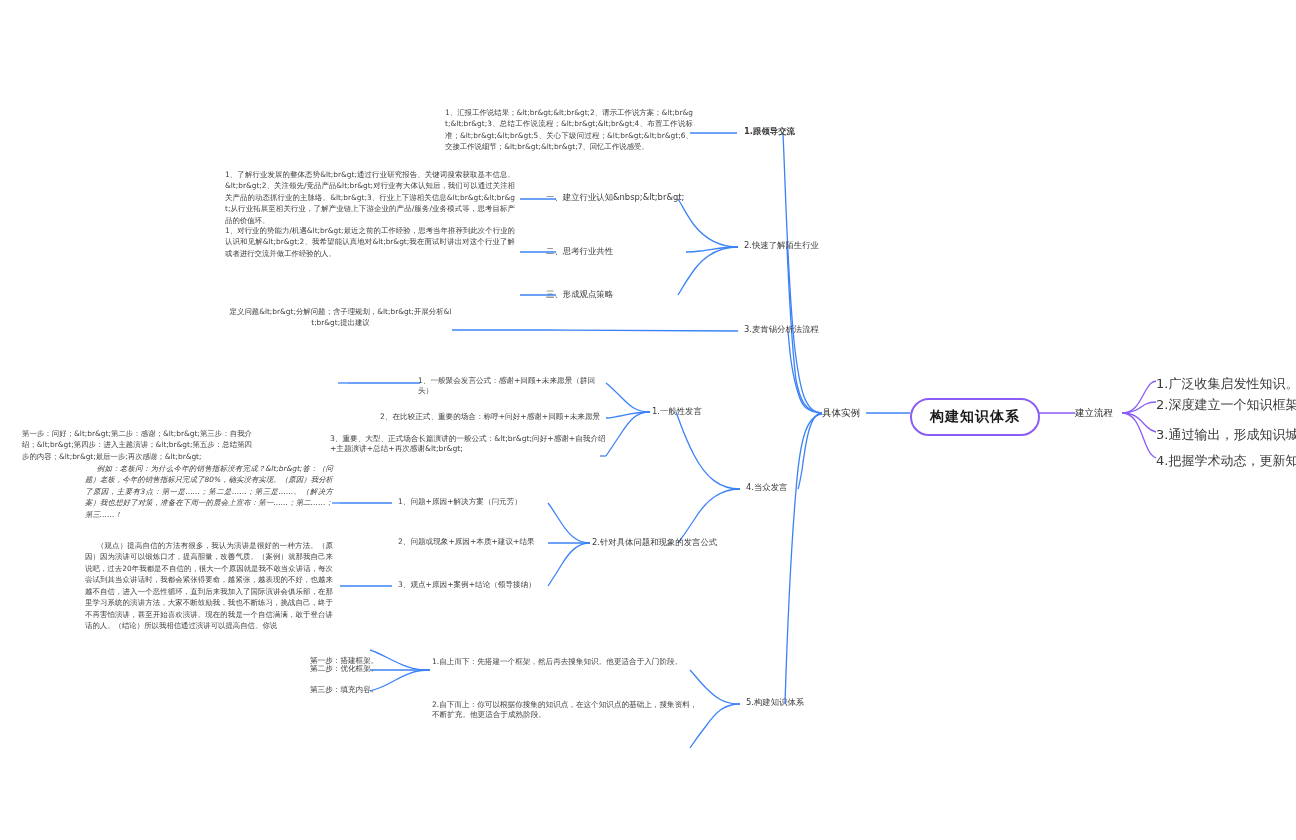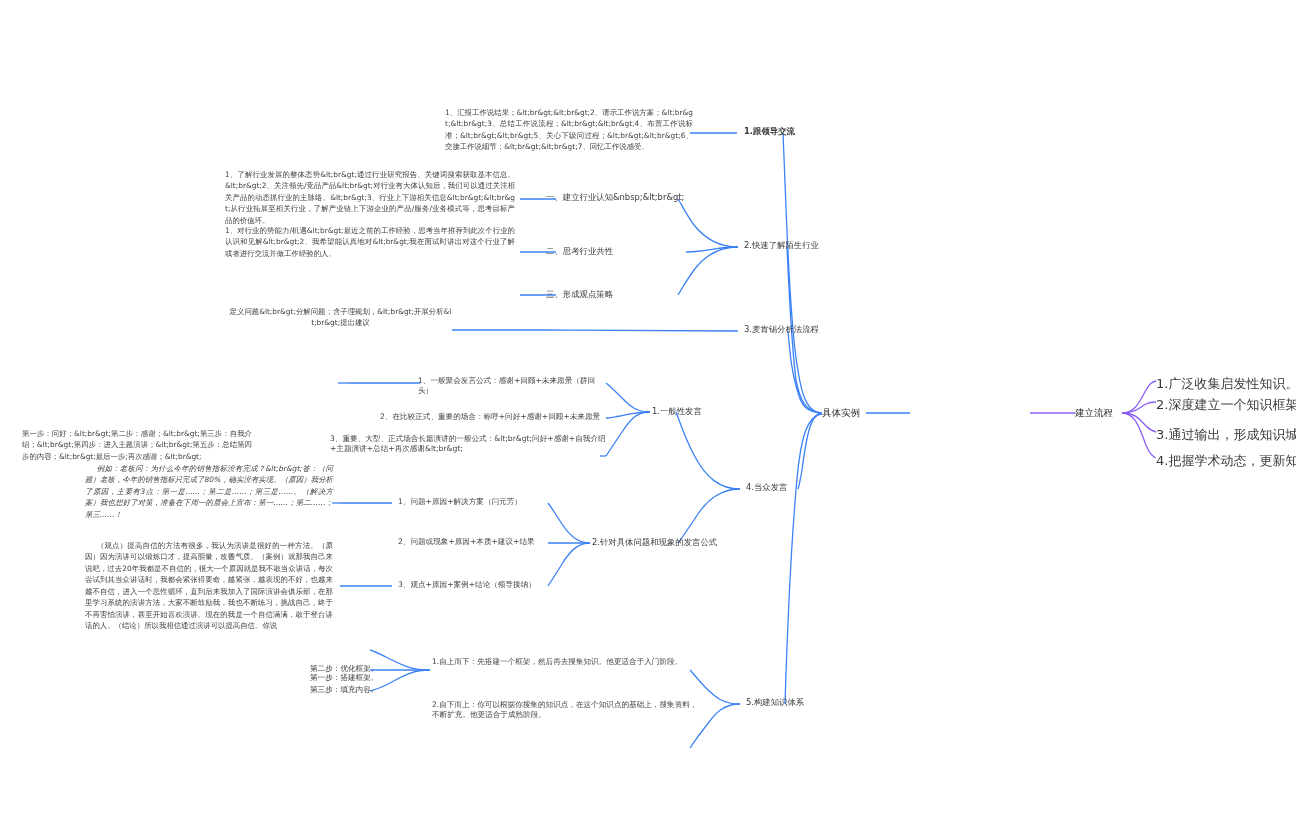--- a/index.html
+++ b/index.html
@@ -150,20 +150,21 @@
       <path d="M1030,413 L1075,413"></path>
     </g>
     <g fill="none" stroke="#8b5cf6" stroke-width="1.3">
       <path d="M1122,413 C1136,413 1140,400 1146,390 C1150,383 1152,382 1156,381"></path>
       <path d="M1122,413 C1136,413 1140,407 1146,404 C1150,402 1152,402 1156,402"></path>
       <path d="M1122,413 C1136,413 1140,420 1146,426 C1150,430 1152,431 1156,432"></path>
       <path d="M1122,413 C1136,413 1140,430 1146,445 C1150,454 1152,456 1156,458"></path>
     </g>
   </svg>
 
+  <div class="node central" style="left:910px; top:398px;">构建知识体系</div>
 
   <div class="node lvl1" style="left:822px; top:406px;">具体实例</div>
 
   <div class="node lvl1-right" style="left:1075px; top:406px;">建立流程</div>
 
   <div class="node leaf-right" style="left:1156px; top:375px;">1.广泛收集启发性知识。</div>
   <div class="node leaf-right" style="left:1156px; top:396px;">2.深度建立一个知识框架。</div>
   <div class="node leaf-right" style="left:1156px; top:426px;">3.通过输出，形成知识城市。</div>
   <div class="node leaf-right" style="left:1156px; top:452px;">4.把握学术动态，更新知识体系。</div>
 
@@ -200,17 +201,17 @@
 
   <div class="node para" style="left:22px; top:428px; width:230px;">第一步：问好；&amp;lt;br&amp;gt;第二步：感谢；&amp;lt;br&amp;gt;第三步：自我介绍；&amp;lt;br&amp;gt;第四步：进入主题演讲；&amp;lt;br&amp;gt;第五步：总结第四步的内容；&amp;lt;br&amp;gt;最后一步;再次感谢；&amp;lt;br&amp;gt;</div>
 
   <div class="node para para-indent" style="left:85px; top:463px; width:248px;font-style:italic;">例如：老板问：为什么今年的销售指标没有完成？&amp;lt;br&amp;gt;答：（问题）老板，今年的销售指标只完成了80%，确实没有实现。（原因）我分析了原因，主要有3点：第一是……；第二是……；第三是……。（解决方案）我也想好了对策，准备在下周一的晨会上宣布：第一……；第二……；第三……！</div>
 
   <div class="node para para-indent" style="left:85px; top:540px; width:248px;">（观点）提高自信的方法有很多，我认为演讲是很好的一种方法。（原因）因为演讲可以锻炼口才，提高胆量，改善气质。（案例）就那我自己来说吧，过去20年我都是不自信的，很大一个原因就是我不敢当众讲话，每次尝试到其当众讲话时，我都会紧张得要命，越紧张，越表现的不好，也越来越不自信，进入一个恶性循环，直到后来我加入了国际演讲会俱乐部，在那里学习系统的演讲方法，大家不断鼓励我，我也不断练习，挑战自己，终于不再害怕演讲，甚至开始喜欢演讲。现在的我是一个自信满满，敢于登台讲话的人。（结论）所以我相信通过演讲可以提高自信。你说</div>
 
   <div class="node lvl3" style="left:432px; top:657px; width:265px;">1.自上而下：先搭建一个框架，然后再去搜集知识。他更适合于入门阶段。</div>
   <div class="node lvl3" style="left:432px; top:700px; width:270px;">2.自下而上：你可以根据你搜集的知识点，在这个知识点的基础上，搜集资料，不断扩充。他更适合于成熟阶段。</div>
 
-  <div class="node tiny" style="left:310px; top:673px;">第一步：搭建框架。</div>
+  <div class="node tiny" style="left:310px; top:656px;">第一步：搭建框架。</div>
   <div class="node tiny" style="left:310px; top:664px;">第二步：优化框架。</div>
   <div class="node tiny" style="left:310px; top:685px;">第三步：填充内容。</div>
 
 </div>
 
 </body></html>

